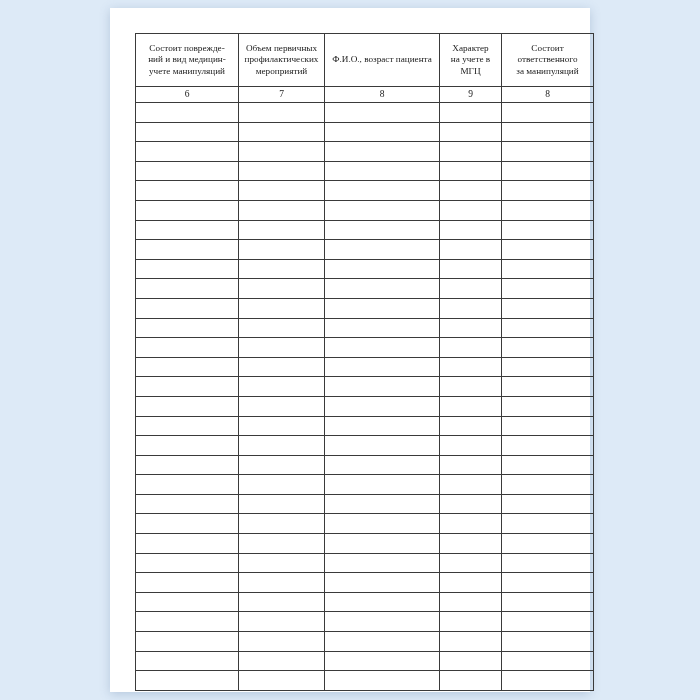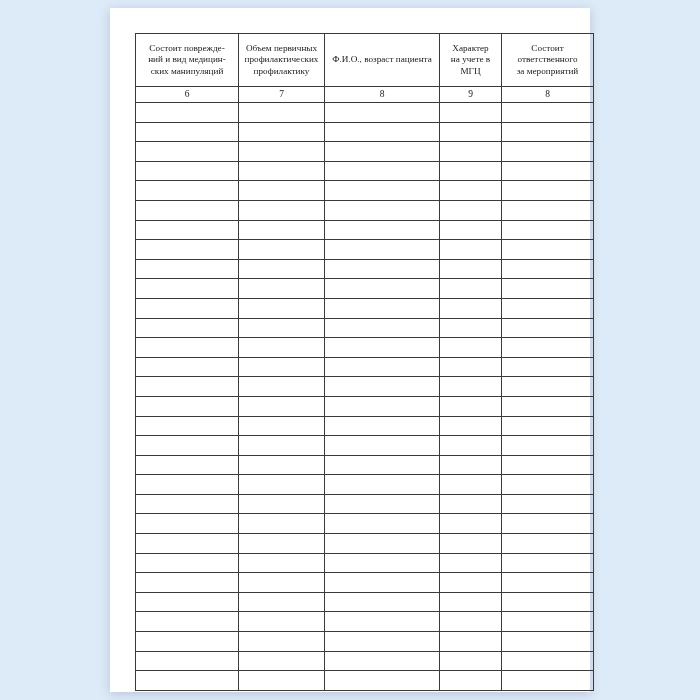--- a/index.html
+++ b/index.html
@@ -84,39 +84,39 @@
             <col class="c1">
             <col class="c2">
             <col class="c3">
             <col class="c4">
         </colgroup>
         <thead>
           <tr>
             <th class="head-cell">
               <span class="head-line">Состоит поврежде-</span>
               <span class="head-line">ний и вид медицин-</span>
-              <span class="head-line">ских манипуляций</span>
+              <span class="head-line">учете манипуляций</span>
             </th>
             <th class="head-cell">
               <span class="head-line">Объем первичных</span>
               <span class="head-line">профилактических</span>
-              <span class="head-line">профилактику</span>
+              <span class="head-line">мероприятий</span>
             </th>
             <th class="head-cell">
               <span class="head-line">Ф.И.О., возраст пациента</span>
             </th>
             <th class="head-cell">
               <span class="head-line">Характер</span>
               <span class="head-line">на учете в</span>
               <span class="head-line">МГЦ</span>
             </th>
             <th class="head-cell">
               <span class="head-line">Состоит</span>
               <span class="head-line">ответственного</span>
-              <span class="head-line">за мероприятий</span>
+              <span class="head-line">за манипуляций</span>
             </th>
           </tr>
           <tr>
             <td class="num-cell">6</td>
             <td class="num-cell">7</td>
             <td class="num-cell">8</td>
             <td class="num-cell">9</td>
             <td class="num-cell">8</td>
           </tr>
         </thead>

